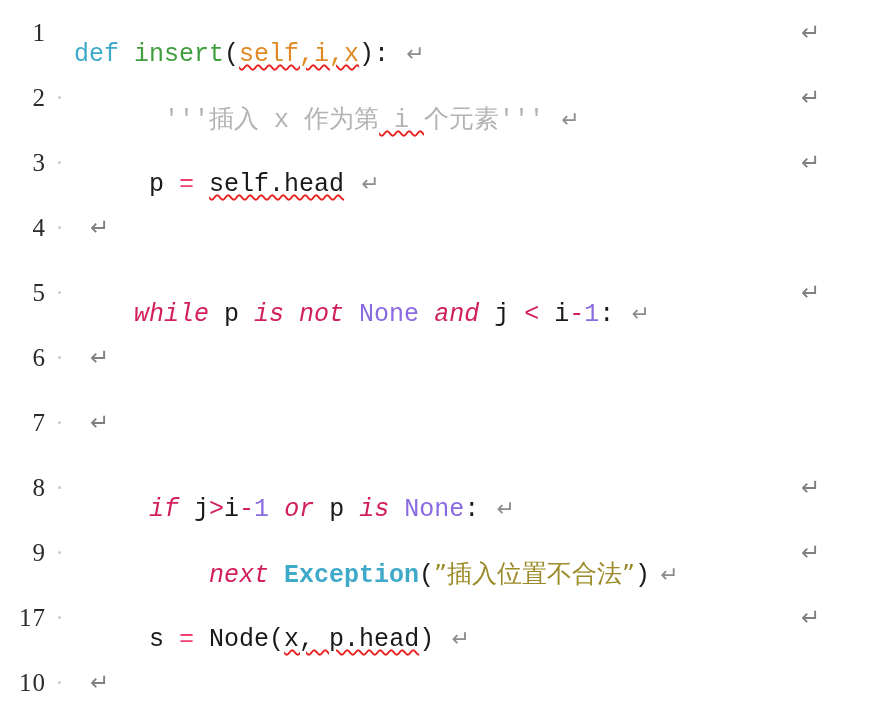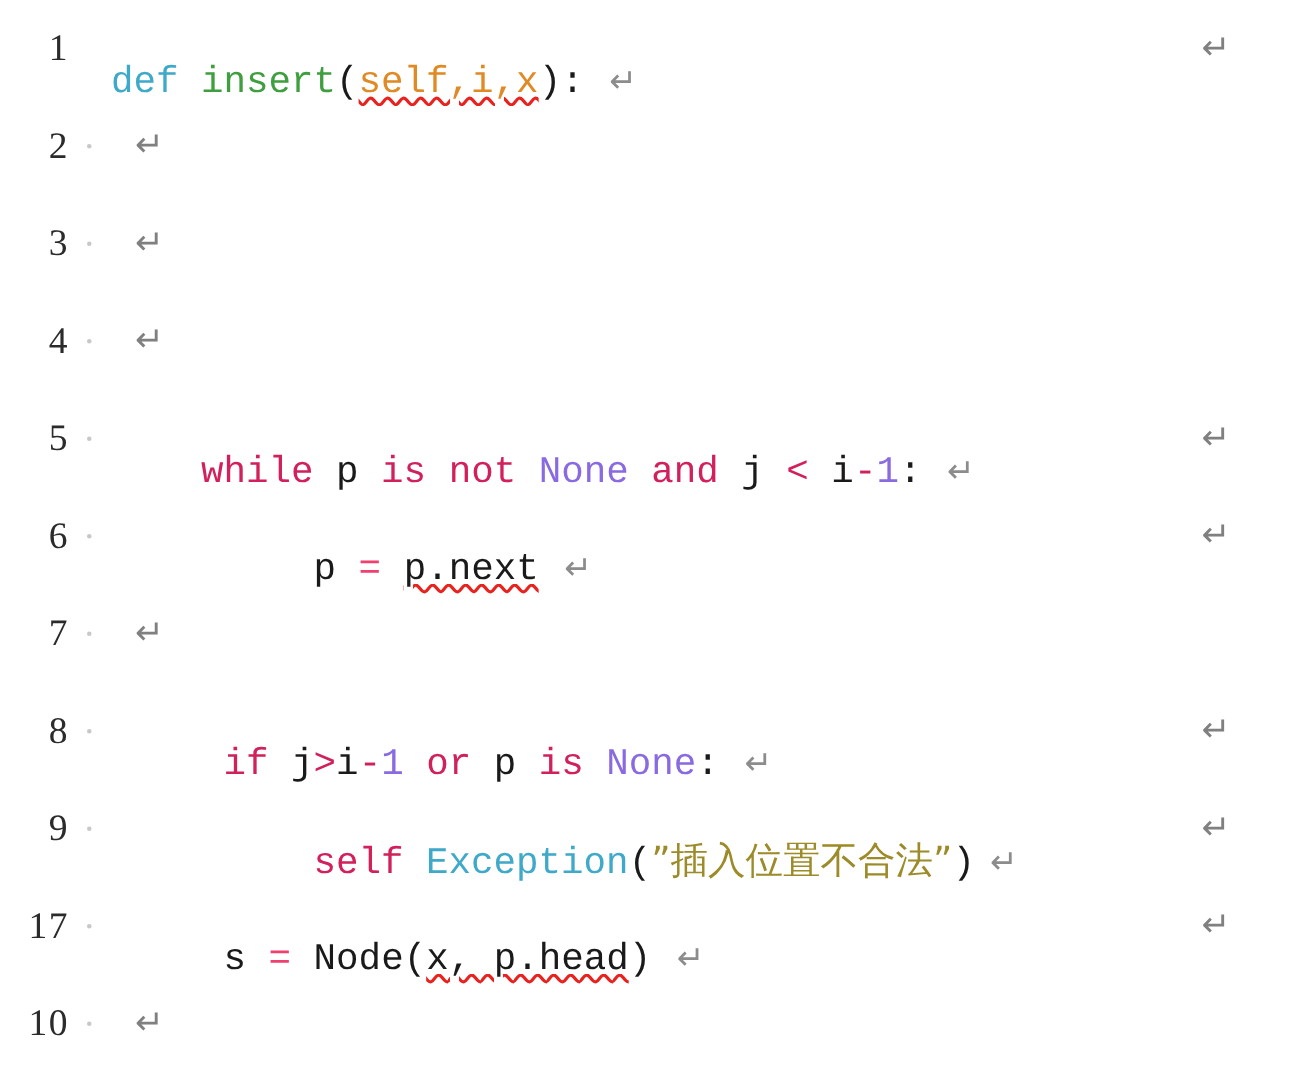--- a/index.html
+++ b/index.html
@@ -71,30 +71,30 @@
     flex: 0 0 76px;
     text-align: left;
     padding-left: 18px;
     color: #808080;
     font-family: "DejaVu Sans", sans-serif;
     font-size: 23px;
     line-height: 1;
   }
 
   
-  .tok-kw      { color: #d1205a; }
+  .tok-kw      { color: #d1205a; font-style: italic; }
   .tok-def     { color: #3fa9c9; }
   .tok-fname   { color: #3f9f3f; }
   .tok-param   { color: #e08a25; }
   .tok-const   { color: #8a6ae0; }
   .tok-op      { color: #ef4070; }
   .tok-plain   { color: #1a1a1a; }
   .tok-comment { color: #b3b3b3; }
   .tok-str     { color: #9c8b28; }
-  .tok-cls     { color: #3fa9c9; }
+  .tok-cls     { color: #3fa9c9; font-weight: bold; }
 
   
   .sq {
     text-decoration: underline wavy #e8221f;
     text-decoration-thickness: 1.5px;
     text-underline-offset: 3px;
   }
 
   .inline-ret {
     color: #8c8c8c;
@@ -117,27 +117,29 @@
         <span></span>
       </div>
       <div class="code-text"><span class="tok-def">def</span><span class="tok-plain"> </span><span class="tok-fname">insert</span><span class="tok-plain">(</span><span class="tok-param sq">self,i,x</span><span class="tok-plain">)</span><span class="tok-plain">:</span><span class="inline-ret"> ↵</span></div>
       <div class="eol-col">↵</div>
     </div>
     <div class="code-line">
       <div class="line-number">2</div>
       <div class="indent-dot">
         <span></span>
       </div>
+      <div class="code-text"><span class="tok-plain">      </span><span class="tok-comment">'''</span><span class="tok-comment cjk">插入</span><span class="tok-comment"> x </span><span class="tok-comment cjk">作为第</span><span class="tok-comment sq"> i </span><span class="tok-comment cjk">个元素</span><span class="tok-comment">'''</span><span class="inline-ret"> ↵</span></div>
       <div class="eol-col">↵</div>
     </div>
     <div class="code-line">
       <div class="line-number">3</div>
       <div class="indent-dot">
         <span></span>
       </div>
+      <div class="code-text"><span class="tok-plain">     </span><span class="tok-plain">p</span><span class="tok-plain"> </span><span class="tok-op">=</span><span class="tok-plain"> </span><span class="tok-plain sq">self.head</span><span class="inline-ret"> ↵</span></div>
       <div class="eol-col">↵</div>
     </div>
     <div class="code-line">
       <div class="line-number">4</div>
       <div class="indent-dot">
         <span></span>
       </div>
       <div class="eol-col">↵</div>
     </div>
     <div class="code-line">
@@ -146,21 +148,20 @@
         <span></span>
       </div>
       <div class="code-text"><span class="tok-plain">    </span><span class="tok-kw">while</span><span class="tok-plain"> </span><span class="tok-plain">p</span><span class="tok-plain"> </span><span class="tok-kw">is not</span><span class="tok-plain"> </span><span class="tok-const">None</span><span class="tok-plain"> </span><span class="tok-kw">and</span><span class="tok-plain"> </span><span class="tok-plain">j</span><span class="tok-plain"> </span><span class="tok-kw">&lt;</span><span class="tok-plain"> </span><span class="tok-plain">i</span><span class="tok-kw">-</span><span class="tok-const">1</span><span class="tok-plain">:</span><span class="inline-ret"> ↵</span></div>
       <div class="eol-col">↵</div>
     </div>
     <div class="code-line">
       <div class="line-number">6</div>
       <div class="indent-dot">
         <span></span>
       </div>
-      <div class="code-text"><span class="tok-plain">         </span><span class="tok-plain">p</span><span class="tok-plain"> </span><span class="tok-op">=</span><span class="tok-plain"> </span><span class="tok-plain sq">p.next</span><span class="inline-ret"> ↵</span></div>
       <div class="eol-col">↵</div>
     </div>
     <div class="code-line">
       <div class="line-number">7</div>
       <div class="indent-dot">
         <span></span>
       </div>
       <div class="eol-col">↵</div>
     </div>
     <div class="code-line">
@@ -169,21 +170,21 @@
         <span></span>
       </div>
       <div class="code-text"><span class="tok-plain">     </span><span class="tok-kw">if</span><span class="tok-plain"> </span><span class="tok-plain">j</span><span class="tok-kw">&gt;</span><span class="tok-plain">i</span><span class="tok-kw">-</span><span class="tok-const">1</span><span class="tok-plain"> </span><span class="tok-kw">or</span><span class="tok-plain"> </span><span class="tok-plain">p</span><span class="tok-plain"> </span><span class="tok-kw">is</span><span class="tok-plain"> </span><span class="tok-const">None</span><span class="tok-plain">:</span><span class="inline-ret"> ↵</span></div>
       <div class="eol-col">↵</div>
     </div>
     <div class="code-line">
       <div class="line-number">9</div>
       <div class="indent-dot">
         <span></span>
       </div>
-      <div class="code-text"><span class="tok-plain">         </span><span class="tok-kw">self</span><span class="tok-plain"> </span><span class="tok-cls">Exception</span><span class="tok-plain">(</span><span class="tok-str cjk">”</span><span class="tok-str cjk">插入位置不合法</span><span class="tok-str cjk">”</span><span class="tok-plain">)</span><span class="inline-ret">↵</span></div>
+      <div class="code-text"><span class="tok-plain">         </span><span class="tok-kw">next</span><span class="tok-plain"> </span><span class="tok-cls">Exception</span><span class="tok-plain">(</span><span class="tok-str cjk">”</span><span class="tok-str cjk">插入位置不合法</span><span class="tok-str cjk">”</span><span class="tok-plain">)</span><span class="inline-ret">↵</span></div>
       <div class="eol-col">↵</div>
     </div>
     <div class="code-line">
       <div class="line-number">17</div>
       <div class="indent-dot">
         <span></span>
       </div>
       <div class="code-text"><span class="tok-plain">     </span><span class="tok-plain">s</span><span class="tok-plain"> </span><span class="tok-op">=</span><span class="tok-plain"> </span><span class="tok-plain">Node</span><span class="tok-plain">(</span><span class="tok-plain sq">x, p.head</span><span class="tok-plain">)</span><span class="inline-ret"> ↵</span></div>
       <div class="eol-col">↵</div>
     </div>

